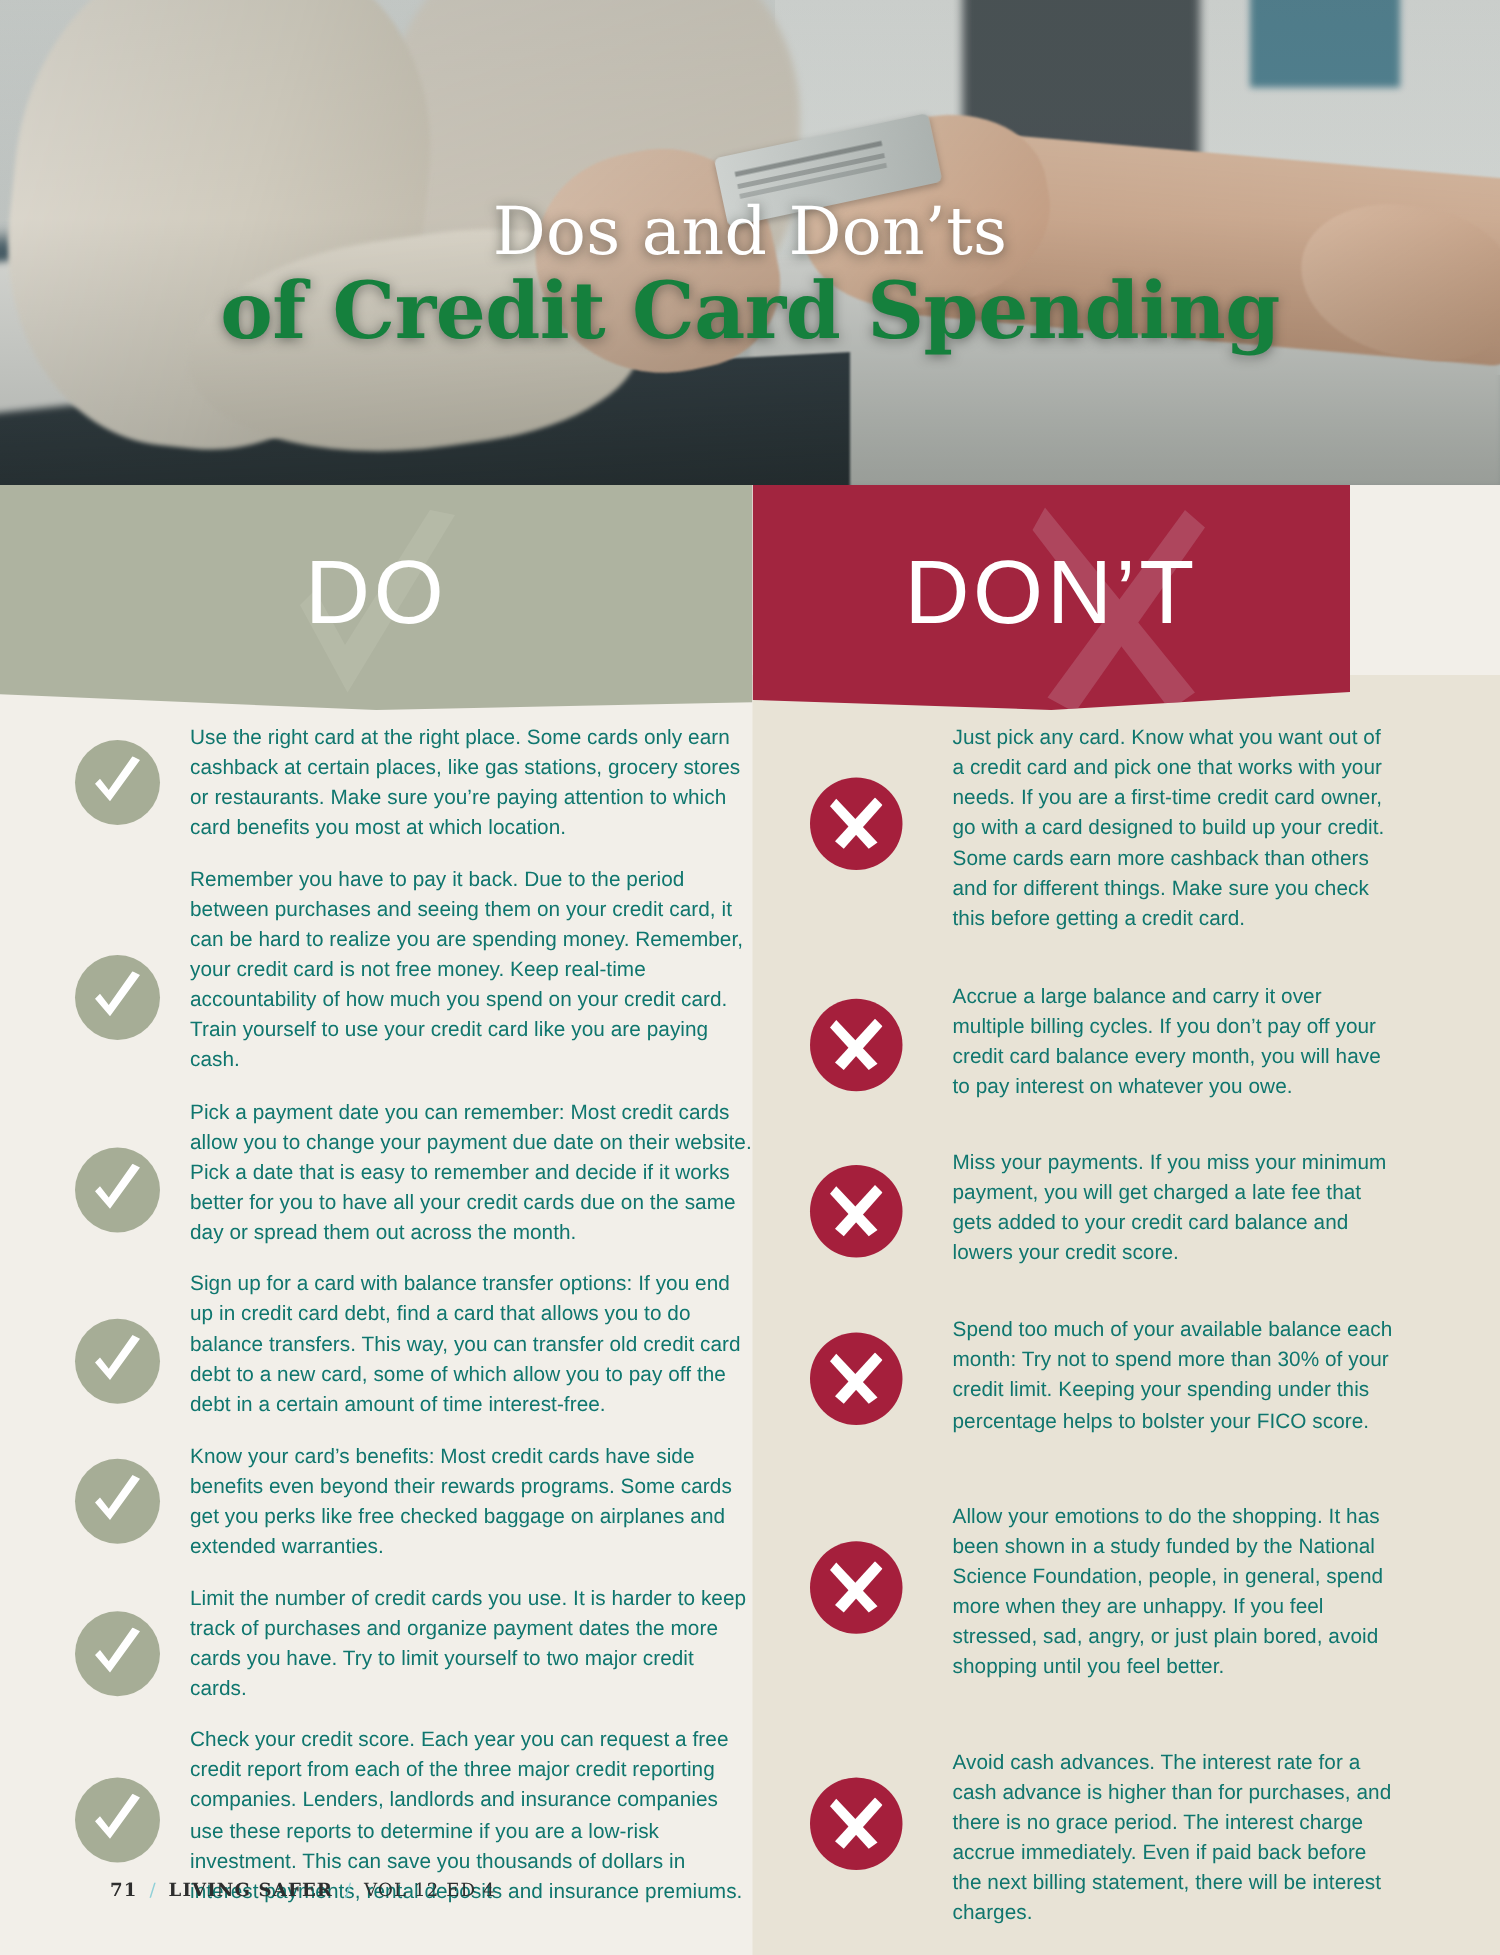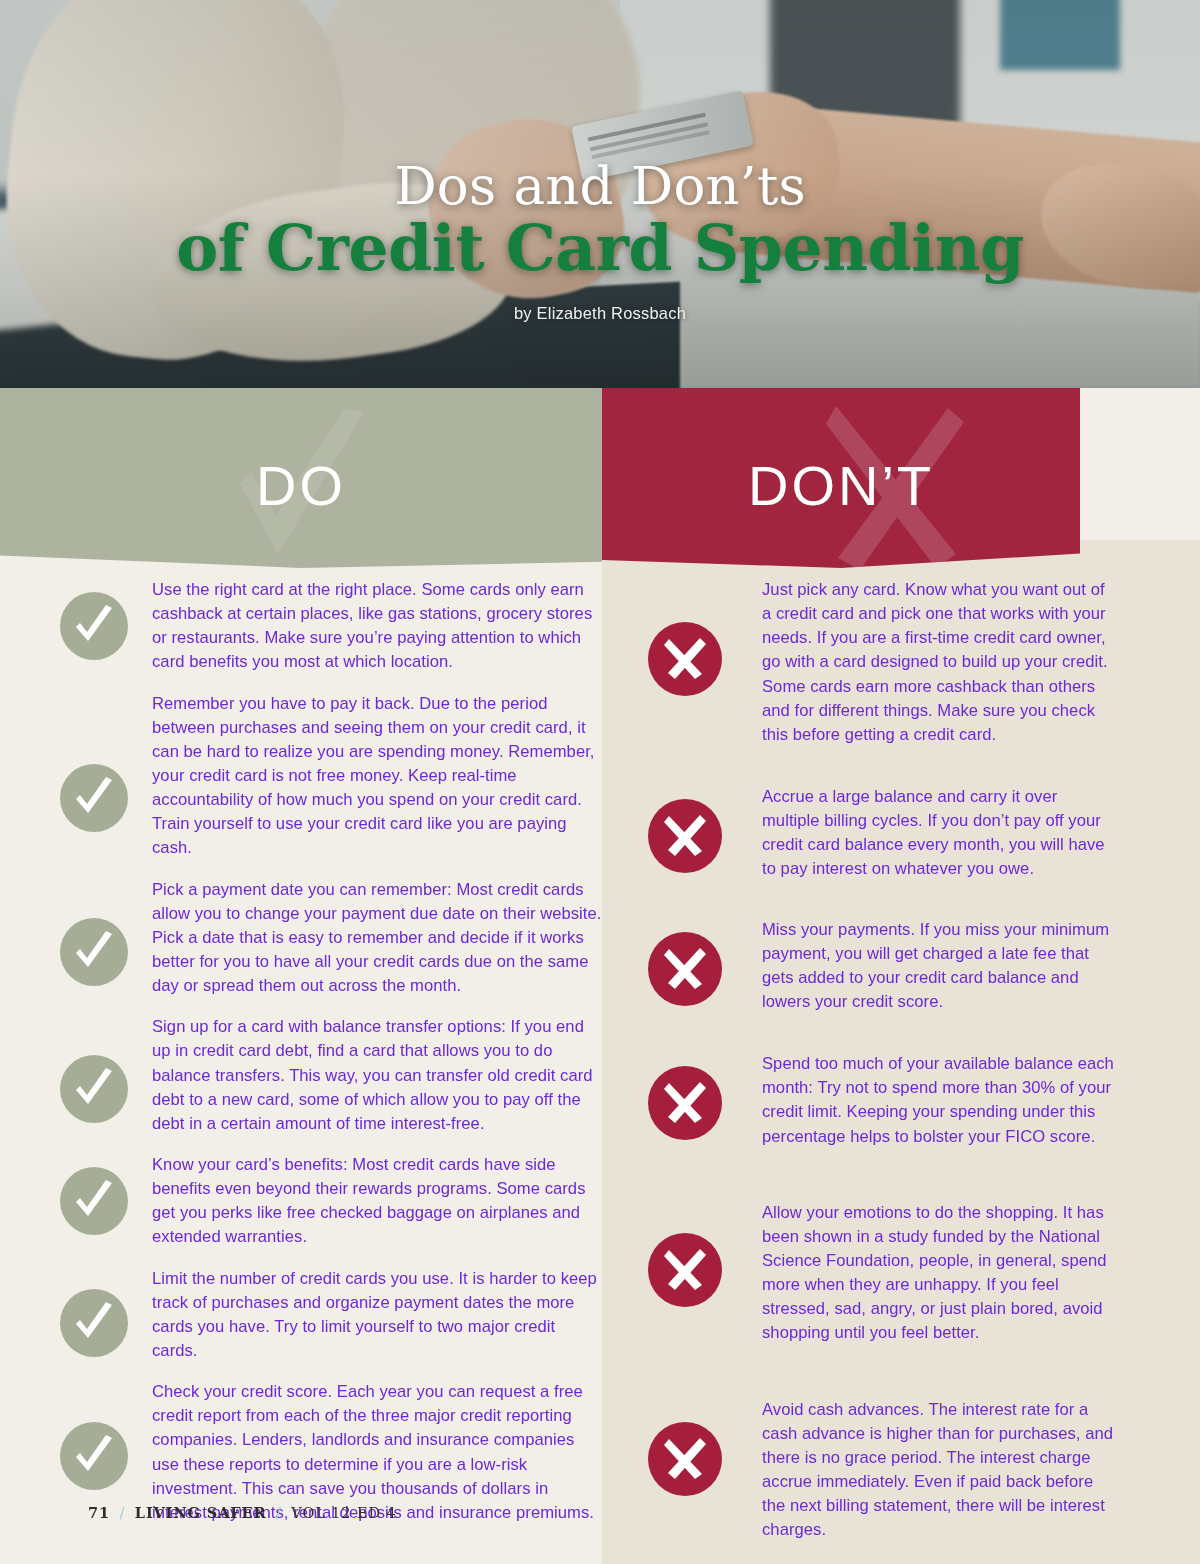--- a/index.html
+++ b/index.html
@@ -147,23 +147,23 @@
     left:0; width:602px;
     background:#aeb3a0;
     clip-path:polygon(0 0, 100% 0, 100% 96.5%, 50% 100%, 0 93%);
   }
   .banner-dont {
     left:602px; width:478px;
     background:#a2253f;
     clip-path:polygon(0 0, 100% 0, 100% 92%, 50% 100%, 0 95.5%);
   }
   .banner-label {
-    position:absolute; left:0; top:12px; width:100%; height:180px;
+    position:absolute; left:0; top:0; width:100%; height:180px;
     display:flex; align-items:center; justify-content:center;
-    font-size:56px; font-weight:300; color:#ffffff;
+    font-size:72px; font-weight:300; color:#ffffff;
     letter-spacing:3px; line-height:1;
     z-index:3;
     transform:translateY(-4px);
   }
   
   .wm-check {
     position:absolute; left:232px; top:18px; width:140px; height:160px;
     z-index:1; opacity:.55;
   }
   .wm-x {
@@ -199,21 +199,21 @@
   .ic-check svg { position:absolute; left:13px; top:13px; }
 
   
   .ic-x {
     width:74px; height:74px; border-radius:50%;
     background:#a51f3c; position:relative;
   }
   .ic-x svg { position:absolute; left:16px; top:16px; }
 
   .item-text {
-    color:#6d28d9;
+    color:#0f766e;
     font-size:16.6px;
     line-height:1.455;
     letter-spacing:.05px;
   }
   .col-do   .item-text { margin-left:24px; }
   .col-dont .item-text { margin-left:40px; }
 
   .col-do   .item { margin-bottom:17px; }
   .col-dont .item { margin-bottom:36px; }
 
@@ -256,21 +256,20 @@
       <div class="ph-handL"></div>
       <div class="ph-handR"></div>
       <div class="ph-card"></div>
     </div>
     <div class="hero-tint"></div>
   </div>
 
   <div class="title-wrap">
     <div class="title-line1">Dos and Don’ts</div>
     <div class="title-line2">of Credit Card Spending</div>
-    <div class="byline">by Elizabeth Rossbach</div>
   </div>
 
   <div class="col-bg-left"></div>
   <div class="col-bg-right"></div>
 
   <div class="banner banner-do">
     <svg class="wm-check" viewBox="0 0 140 160">
       <path d="M8 78 L46 148 L132 6 L112 2 L44 110 L20 66 Z" fill="#bcc0ae"></path>
     </svg>
     <div class="banner-label">DO</div>

